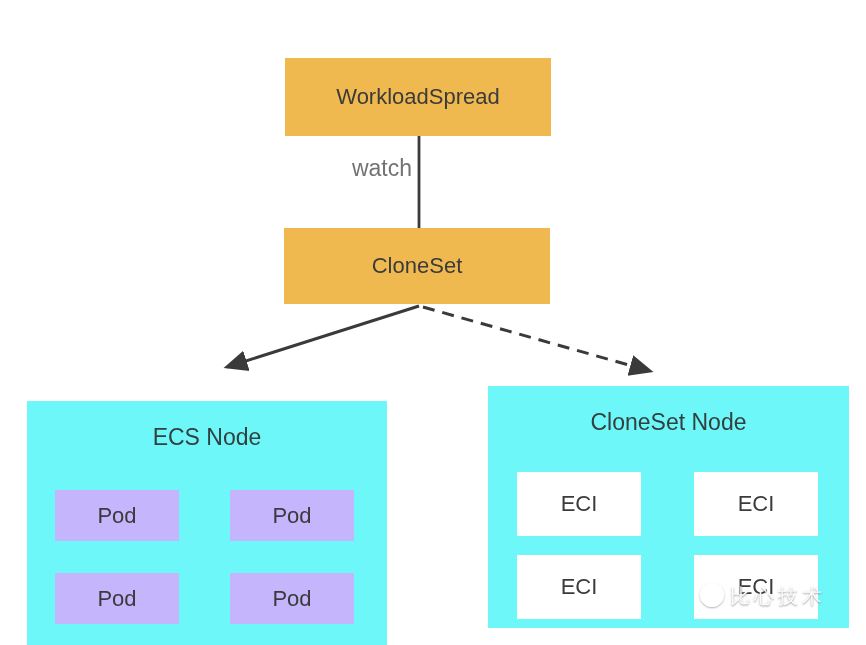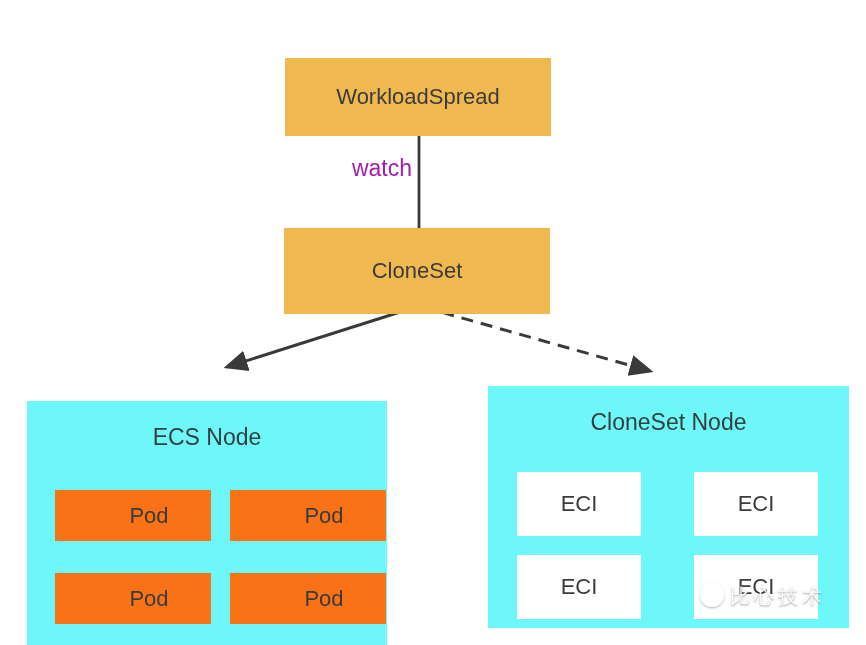--- a/index.html
+++ b/index.html
@@ -27,27 +27,27 @@
     align-items: center;
     justify-content: center;
     box-sizing: border-box;
   }
   .orange-box {
     background: #F0B94F;
     color: #3B3B3B;
     font-size: 22px;
   }
   .workloadspread-box { left: 285px; top: 18px;  width: 266px; height: 78px; margin-top: 40px; }
-  .cloneset-box       { left: 284px; top: 228px; width: 266px; height: 86px; }
+  .cloneset-box       { left: 284px; top: 228px; width: 266px; height: 76px; }
 
   .edge-word {
     position: absolute;
     top: 155px;
     font-size: 23px;
-    color: #a21caf;
+    color: #737373;
     white-space: nowrap;
   }
   .edge-word-left  { right: 454px; }  
   .edge-word-right { left: 423px; }
 
   .cyan-node {
     position: absolute;
     background: #6EF7F9;
   }
   .ecs-node     { left: 27px;  top: 381px; width: 360px; height: 300px; margin-top: 20px; }
@@ -63,21 +63,21 @@
   }
 
   .inner-box {
     position: absolute;
     display: flex;
     align-items: center;
     justify-content: center;
     font-size: 22px;
     color: #3B3B3B;
   }
-  .pod-box { background: #f97316; width: 124px; height: 51px; padding-left: 32px; }
+  .pod-box { background: #c4b5fd; width: 124px; height: 51px; }
   .eci-box { background: #ffffff; width: 124px; height: 64px; }
 
   .pod-1 { left: 28px;  top: 89px;  }
   .pod-2 { left: 203px; top: 89px;  }
   .pod-3 { left: 28px;  top: 172px; }
   .pod-4 { left: 203px; top: 172px; }
 
   .eci-1 { left: 29px;  top: 86px;  }
   .eci-2 { left: 206px; top: 86px;  }
   .eci-3 { left: 29px;  top: 169px; }

